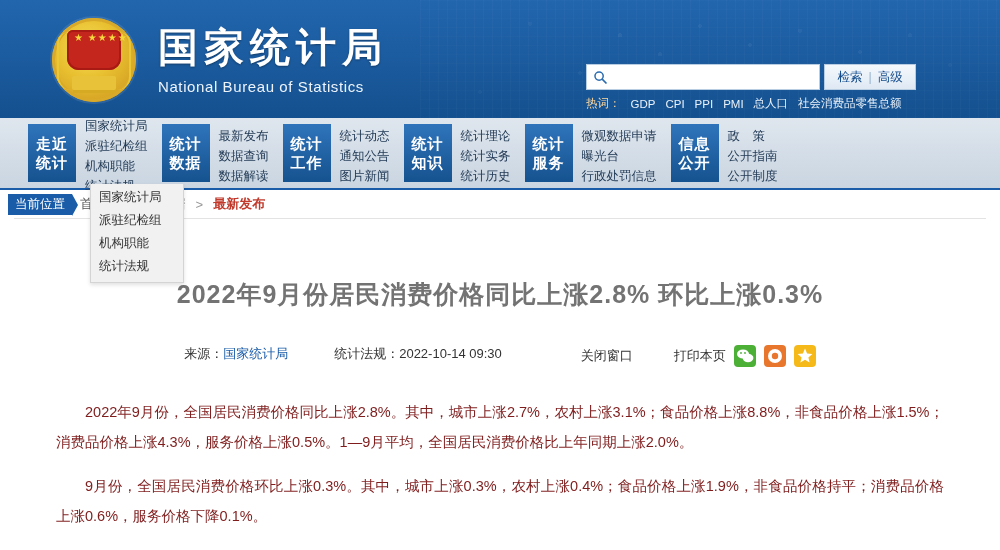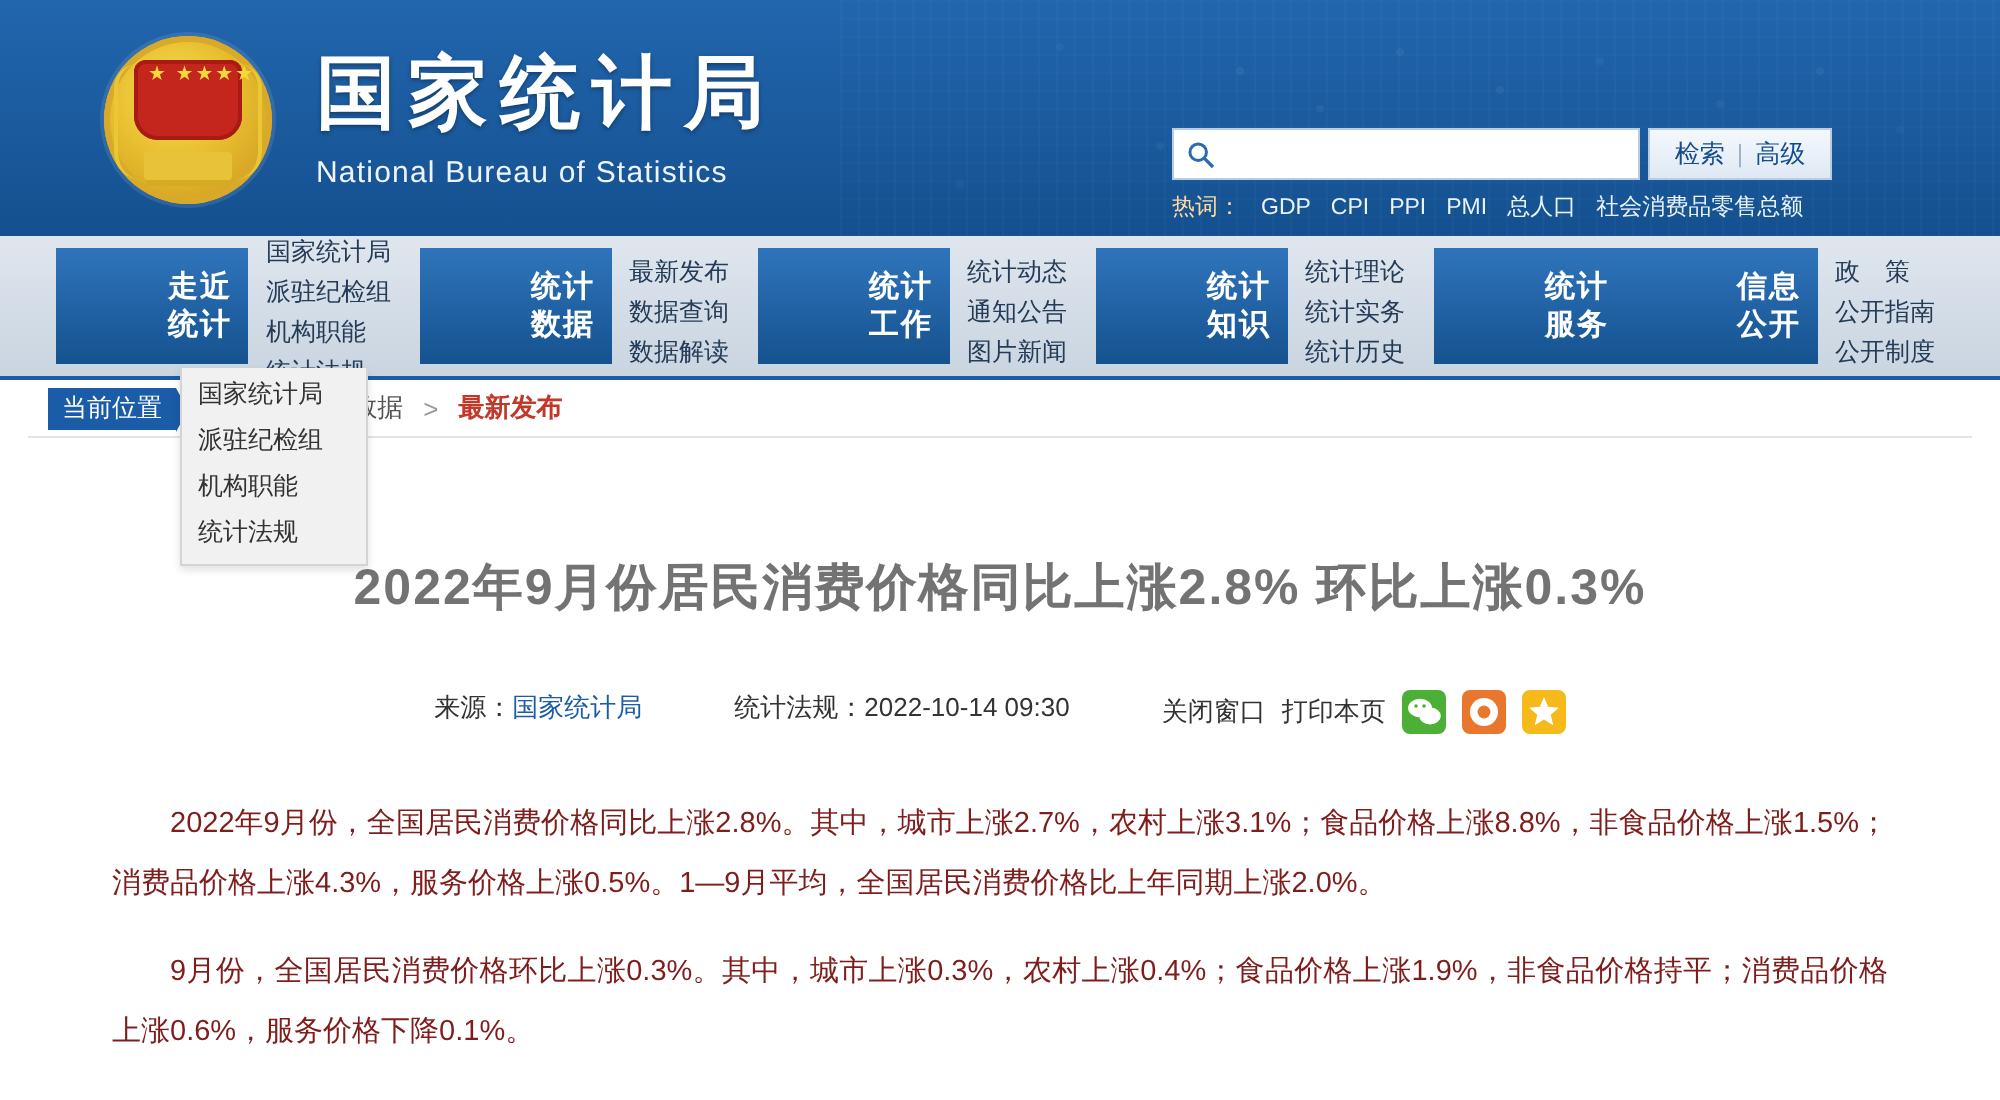--- a/index.html
+++ b/index.html
@@ -206,21 +206,20 @@
     color: #fff;
     font-size: 15px;
     font-weight: bold;
     line-height: 19px;
     display: flex;
     flex-direction: column;
     justify-content: center;
     align-items: center;
     letter-spacing: 1px;
     flex: 0 0 auto;
-    padding-left: 48px;
   }
   .nav-links {
     padding: 6px 14px 0 9px;
     display: flex;
     flex-direction: column;
     justify-content: center;
     gap: 3px;
   }
   .nav-links a {
     font-size: 12.5px;
@@ -252,21 +251,21 @@
     line-height: 17px;
   }
 
   
   .crumb {
     height: 28px;
     display: flex;
     align-items: center;
     font-size: 13px;
     color: #555;
-    padding-left: 24px;
+    padding-left: 8px;
     position: relative;
     background: #fff;
   }
   .crumb .tag {
     background: #1a5ca8;
     color: #fff;
     font-size: 12.5px;
     padding: 2px 7px;
     margin-right: 8px;
     position: relative;
@@ -308,21 +307,21 @@
     display: flex;
     justify-content: center;
     gap: 46px;
   }
   .art-meta a { color: #1a5ca8; text-decoration: none; }
   .meta-actions {
     display: flex;
     align-items: center;
     gap: 8px;
   }
-  .meta-actions .txt { color: #333; cursor: pointer; }
+  .meta-actions .txt { color: #333; cursor: pointer; margin-left: 33px; }
   .share-ico {
     width: 22px; height: 22px;
     border-radius: 4px;
     display: inline-block;
     position: relative;
     font-size: 12px;
     color: #fff;
     text-align: center;
     line-height: 22px;
     cursor: pointer;
@@ -440,20 +439,25 @@
       <a href="#">统计理论</a>
       <a href="#">统计实务</a>
       <a href="#">统计历史</a>
     </div>
   </div>
 
   <div class="nav-group">
     <div class="nav-block">
       <span>统计</span>
       <span>服务</span>
+    </div>
+    <div class="nav-links">
+      <a href="#">微观数据申请</a>
+      <a href="#">曝光台</a>
+      <a href="#">行政处罚信息</a>
     </div>
   </div>
 
   <div class="nav-group">
     <div class="nav-block">
       <span>信息</span>
       <span>公开</span>
     </div>
     <div class="nav-links">
       <a href="#">政　策</a>

